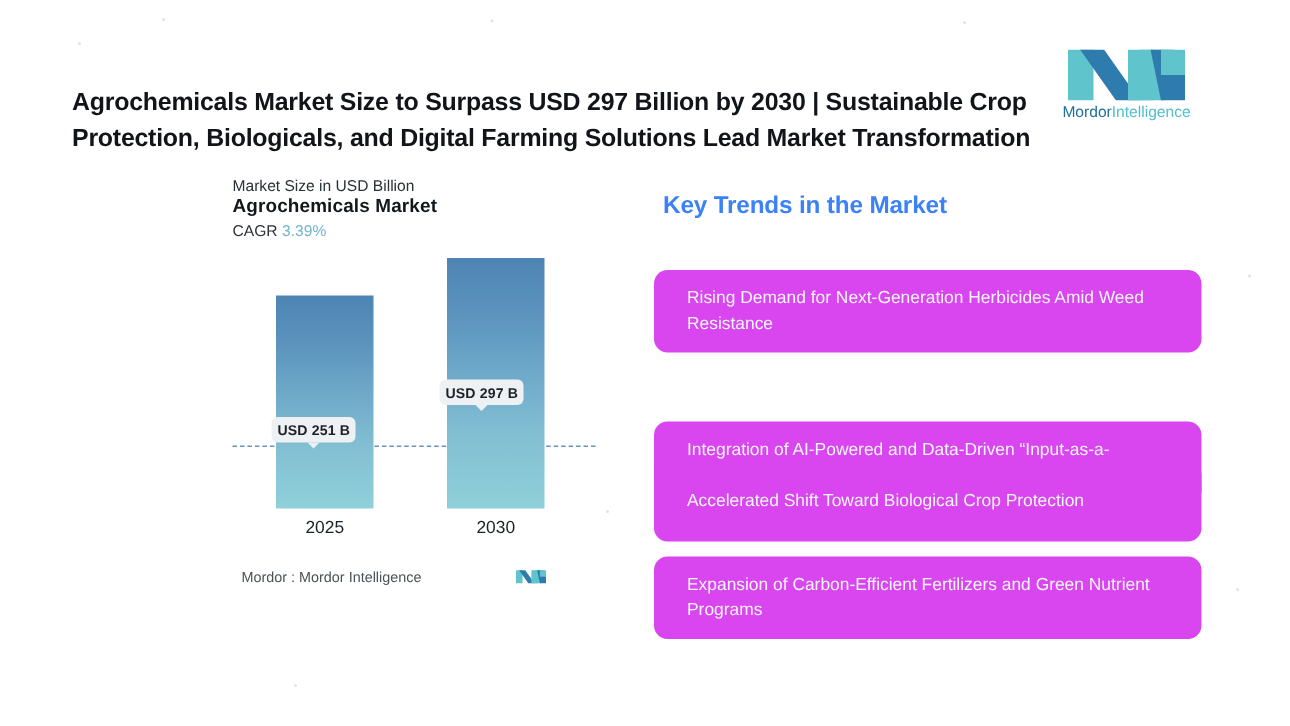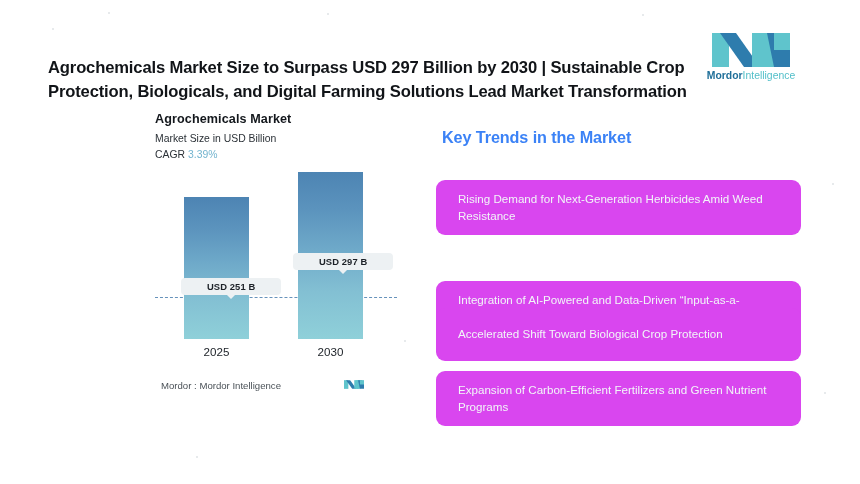--- a/index.html
+++ b/index.html
@@ -44,21 +44,21 @@
     height: 34px;
     margin: 0 auto;
   }
   #brand-wordmark {
     text-align: center;
     font-size: 10.4px;
     line-height: 1;
     margin-top: 4px;
     white-space: nowrap;
   }
-  .wm-bold { font-weight: bold; color: #1f6f99; }
+  .wm-bold { font-weight: normal; color: #1f6f99; }
   .wm-light { font-weight: normal; color: #52bfc9; }
 
   
   #chart-panel {
     position: absolute;
     left: 155px;
     top: 112px;
     width: 250px;
     height: 315px;
   }
@@ -104,21 +104,21 @@
     bottom: 88px;
     width: 65px;
     background: linear-gradient(180deg, #4d84b3 0%, #5b93bd 22%, #6ea9c9 46%, #83c0d3 72%, #8fd0d9 100%);
   }
   #bar-2025 { left: 29px; height: 142px; }
   #bar-2030 { left: 143px; height: 167px; }
 
   .bar-label {
     position: absolute;
     height: 17px;
-    padding: 0 26px;
+    padding: 0 4px;
     background: #edf1f3;
     border-radius: 4px;
     font-size: 9.4px;
     font-weight: bold;
     color: #1c2127;
     line-height: 17px;
     white-space: nowrap;
     letter-spacing: .1px;
   }
   .bar-label::after {
@@ -229,22 +229,22 @@
       <polygon points="40,0 57,0 57,34 40,34" fill="#5fc4cc"></polygon>
       <polygon points="48,0 64,0 64,34 48,34" fill="#5fc4cc"></polygon>
       <polygon points="55,0 70,0 78,11 78,34 62,34" fill="#2e7cad"></polygon>
       <polygon points="62,0 78,0 78,17 62,17" fill="#5fc4cc"></polygon>
     </svg>
     <div id="brand-wordmark"><span class="wm-bold">Mordor</span><span class="wm-light">Intelligence</span></div>
   </div>
 
   <div id="chart-panel">
 
+    <div id="chart-subtitle">Market Size in USD Billion</div>
     <div id="chart-title">Agrochemicals Market</div>
-    <div id="chart-subtitle">Market Size in USD Billion</div>
     <div id="chart-cagr"><span>CAGR</span><span class="cagr-value">3.39%</span></div>
 
     <div id="plot">
 
       <div id="gridline"></div>
 
       <div class="bar" id="bar-2025"></div>
       <div class="bar" id="bar-2030"></div>
 
       <div class="bar-label" id="label-2025">USD 251 B</div>

